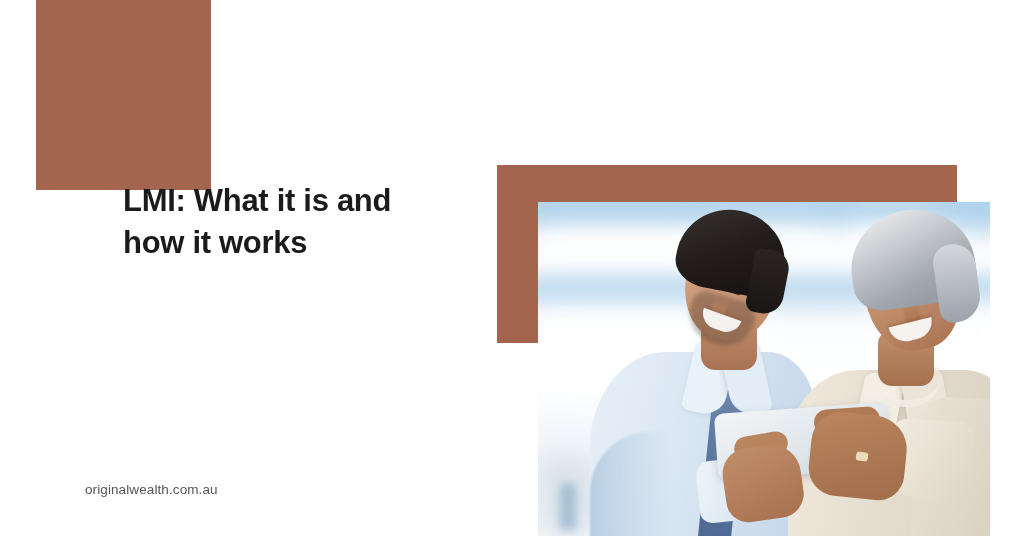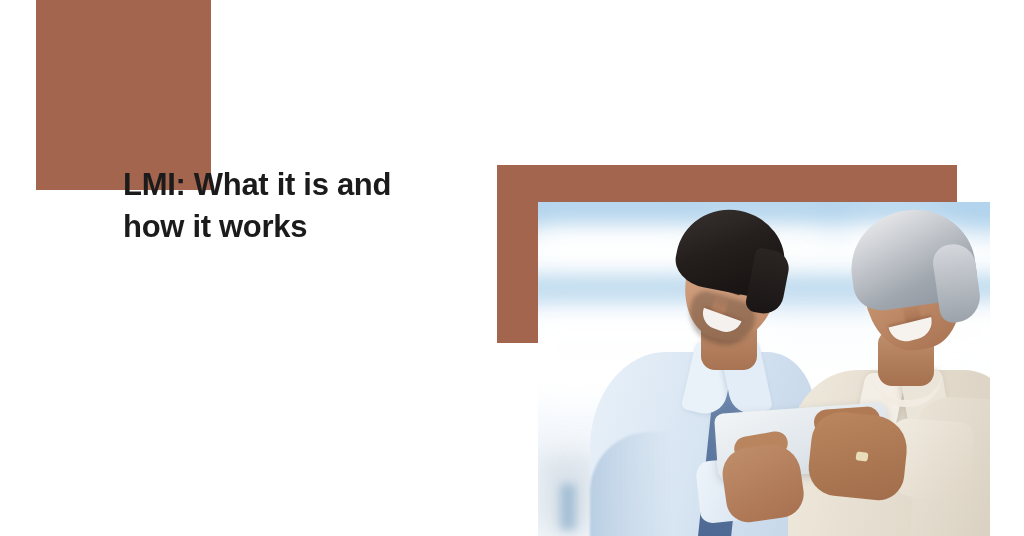--- a/index.html
+++ b/index.html
@@ -33,21 +33,21 @@
     top: 165px;
     width: 460px;
     height: 178px;
     background: #a4654f;
   }
 
   
   .headline {
     position: absolute;
     left: 123px;
-    top: 164px;
+    top: 180px;
     width: 360px;
     margin: 0;
     font-size: 31px;
     line-height: 42px;
     font-weight: bold;
     letter-spacing: -0.3px;
     color: #1b1b1b;
     white-space: pre-line;
   }
 
@@ -364,20 +364,21 @@
 <body>
 
 <div class="canvas">
 
   <div class="block-left"></div>
   <div class="block-right"></div>
 
   <h1 class="headline">LMI: What it is and
 how it works</h1>
 
+  <div class="site-url">originalwealth.com.au</div>
 
   <div class="photo">
 
     <div class="bg-base"></div>
     <div class="bg-blob blob-a"></div>
     <div class="bg-blob blob-b"></div>
     <div class="bg-blob blob-c"></div>
     <div class="bg-blob blob-d"></div>
     <div class="bg-blob blob-e"></div>
     <div class="bg-blob blob-f"></div>

